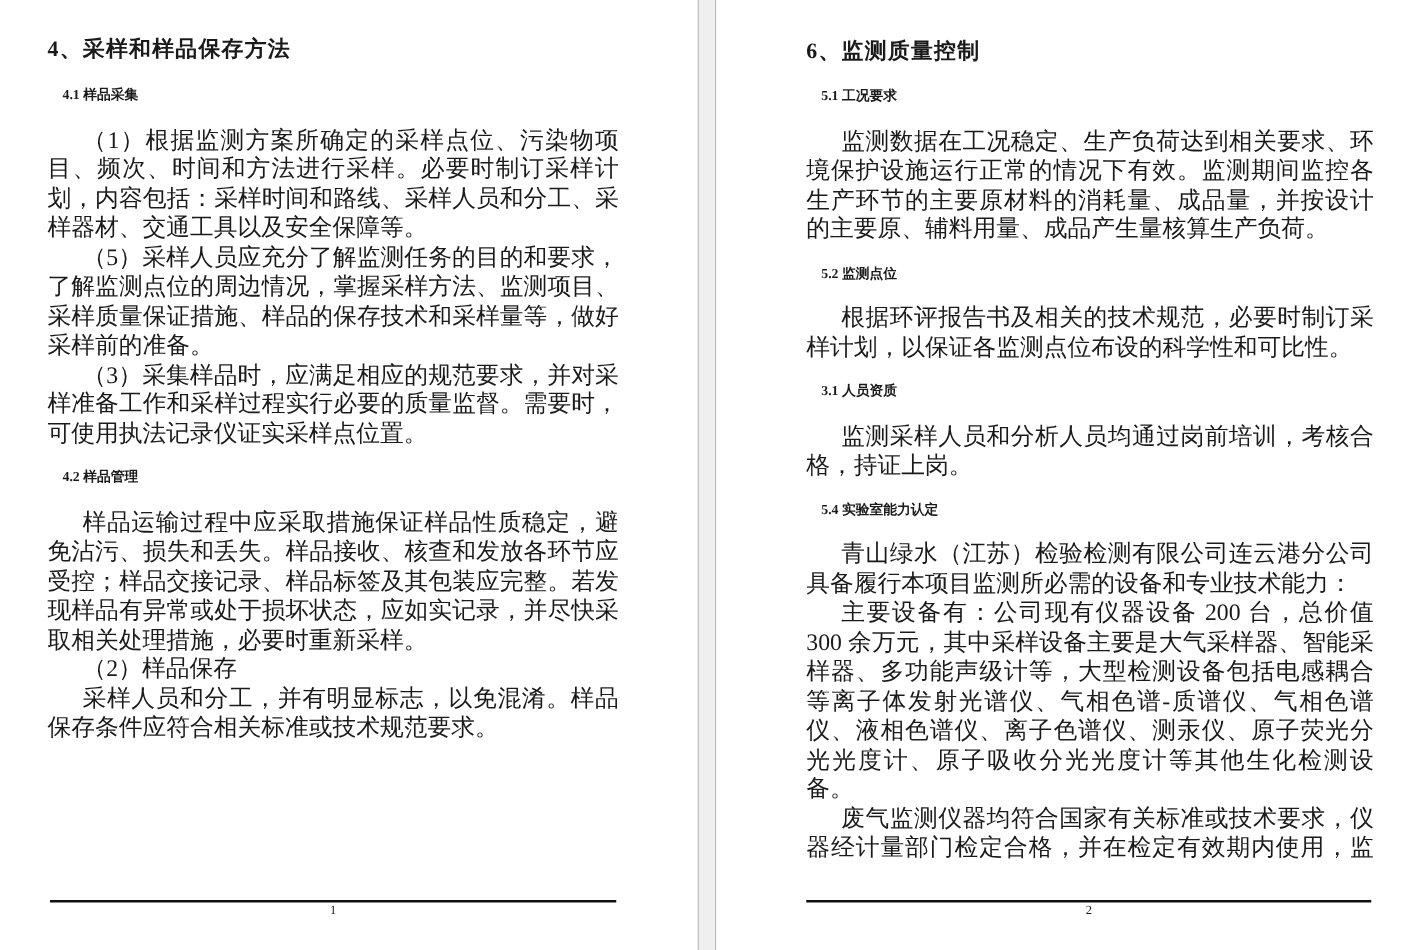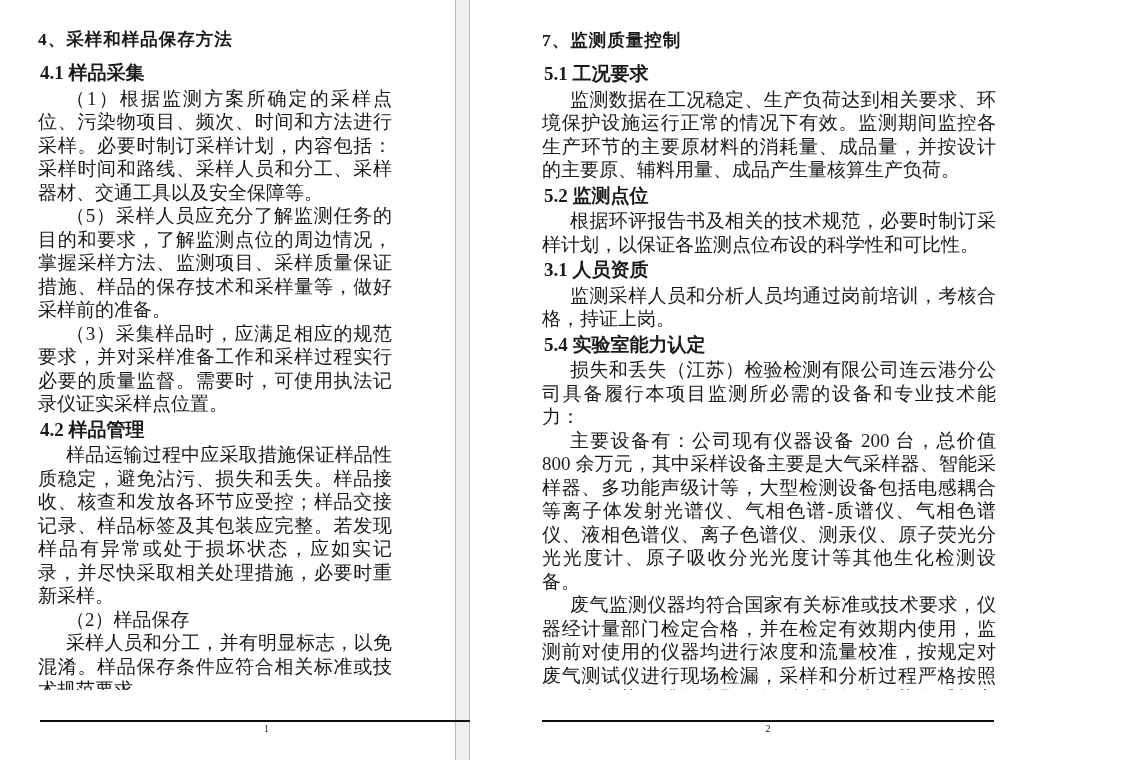--- a/index.html
+++ b/index.html
@@ -5,39 +5,39 @@
   * { box-sizing: border-box; }
   html, body { margin: 0; padding: 0; }
   body {
     width: 1125px; height: 760px; overflow: hidden;
     background: #ffffff;
     font-family: "Liberation Serif", "DejaVu Serif", serif;
     color: #1a1a1a;
   }
   .spread { display: flex; width: 1125px; height: 760px; }
   .page { position: relative; background: #ffffff; height: 760px; }
-  .page-left  { width: 455px; }
+  .page-left  { width: 558px; }
   .page-right { width: 552px; }
   .page-gap {
     width: 15px; height: 760px;
     background: #efefef;
     border-left: 1px solid #b8b8b8;
     border-right: 1px solid #b8b8b8;
   }
   .page-content { overflow: hidden; height: 690px; }
   .page-left  .page-content { padding: 26px 63px 0 38px; }
   .page-right .page-content { padding: 27px 26px 0 72px; }
 
   h1.chapter {
     font-size: 17.5px; font-weight: bold; letter-spacing: 1px;
     line-height: 27px; margin: 0 0 8px 0;
   }
   h2.section {
-    font-size: 19px; font-weight: bold;
-    line-height: 23.5px; margin: 2px;
+    font-size: 11px; font-weight: bold;
+    line-height: 23.5px; margin: 12px;
   }
   p.body-par {
     font-size: 19px; line-height: 23.5px; margin: 0;
     text-align: justify; text-indent: 28px;
   }
 
   .footer { position: absolute; top: 720px; }
   .page-left  .footer { left: 40px; width: 453px; }
   .page-right .footer { left: 72px; width: 452px; }
   .footer-rule { height: 2px; background: #111111; }
@@ -68,34 +68,34 @@
     <div class="footer">
       <div class="footer-rule"></div>
       <div class="page-number">1</div>
     </div>
   </div>
 
   <div class="page-gap"></div>
 
   <div class="page page-right">
     <div class="page-content">
-      <h1 class="chapter">7、监测质量控制</h1>
+      <h1 class="chapter">6、监测质量控制</h1>
 
       <h2 class="section">5.1 工况要求</h2>
       <p class="body-par">监测数据在工况稳定、生产负荷达到相关要求、环境保护设施运行正常的情况下有效。监测期间监控各生产环节的主要原材料的消耗量、成品量，并按设计的主要原、辅料用量、成品产生量核算生产负荷。</p>
 
       <h2 class="section">5.2 监测点位</h2>
       <p class="body-par">根据环评报告书及相关的技术规范，必要时制订采样计划，以保证各监测点位布设的科学性和可比性。</p>
 
       <h2 class="section">3.1 人员资质</h2>
       <p class="body-par">监测采样人员和分析人员均通过岗前培训，考核合格，持证上岗。</p>
 
       <h2 class="section">5.4 实验室能力认定</h2>
-      <p class="body-par">损失和丢失（江苏）检验检测有限公司连云港分公司具备履行本项目监测所必需的设备和专业技术能力：</p>
-      <p class="body-par">主要设备有：公司现有仪器设备 200 台，总价值 800 余万元，其中采样设备主要是大气采样器、智能采样器、多功能声级计等，大型检测设备包括电感耦合等离子体发射光谱仪、气相色谱-质谱仪、气相色谱仪、液相色谱仪、离子色谱仪、测汞仪、原子荧光分光光度计、原子吸收分光光度计等其他生化检测设备。</p>
+      <p class="body-par">青山绿水（江苏）检验检测有限公司连云港分公司具备履行本项目监测所必需的设备和专业技术能力：</p>
+      <p class="body-par">主要设备有：公司现有仪器设备 200 台，总价值 300 余万元，其中采样设备主要是大气采样器、智能采样器、多功能声级计等，大型检测设备包括电感耦合等离子体发射光谱仪、气相色谱-质谱仪、气相色谱仪、液相色谱仪、离子色谱仪、测汞仪、原子荧光分光光度计、原子吸收分光光度计等其他生化检测设备。</p>
       <p class="body-par">废气监测仪器均符合国家有关标准或技术要求，仪器经计量部门检定合格，并在检定有效期内使用，监测前对使用的仪器均进行浓度和流量校准，按规定对废气测试仪进行现场检漏，采样和分析过程严格按照《固定污染源排气中颗粒物测定与气态污染物采样方法》（GB/T 16157-1996）、《固定污染源监测质量保证与质量控制技术规范（试行）》（HJ/T 373-2007）、《固定源废气监测技术规范》（HJ/T 397-2007）、《大气污染物无组织排放监测技术导则》（HJ/T 93-2000）、《大气污染物综合排放标准》（GB16297-1996）中附录 C 执行、《恶臭污染物排放标准》（GB14554-1993）。</p>
       <p class="body-par">现场监测前对大气综合采样器进行校准、标定，仪器示值偏差不高于 5%，仪器可以使用。</p>
 
     </div>
     <div class="footer">
       <div class="footer-rule"></div>
       <div class="page-number">2</div>
     </div>
   </div>
 

